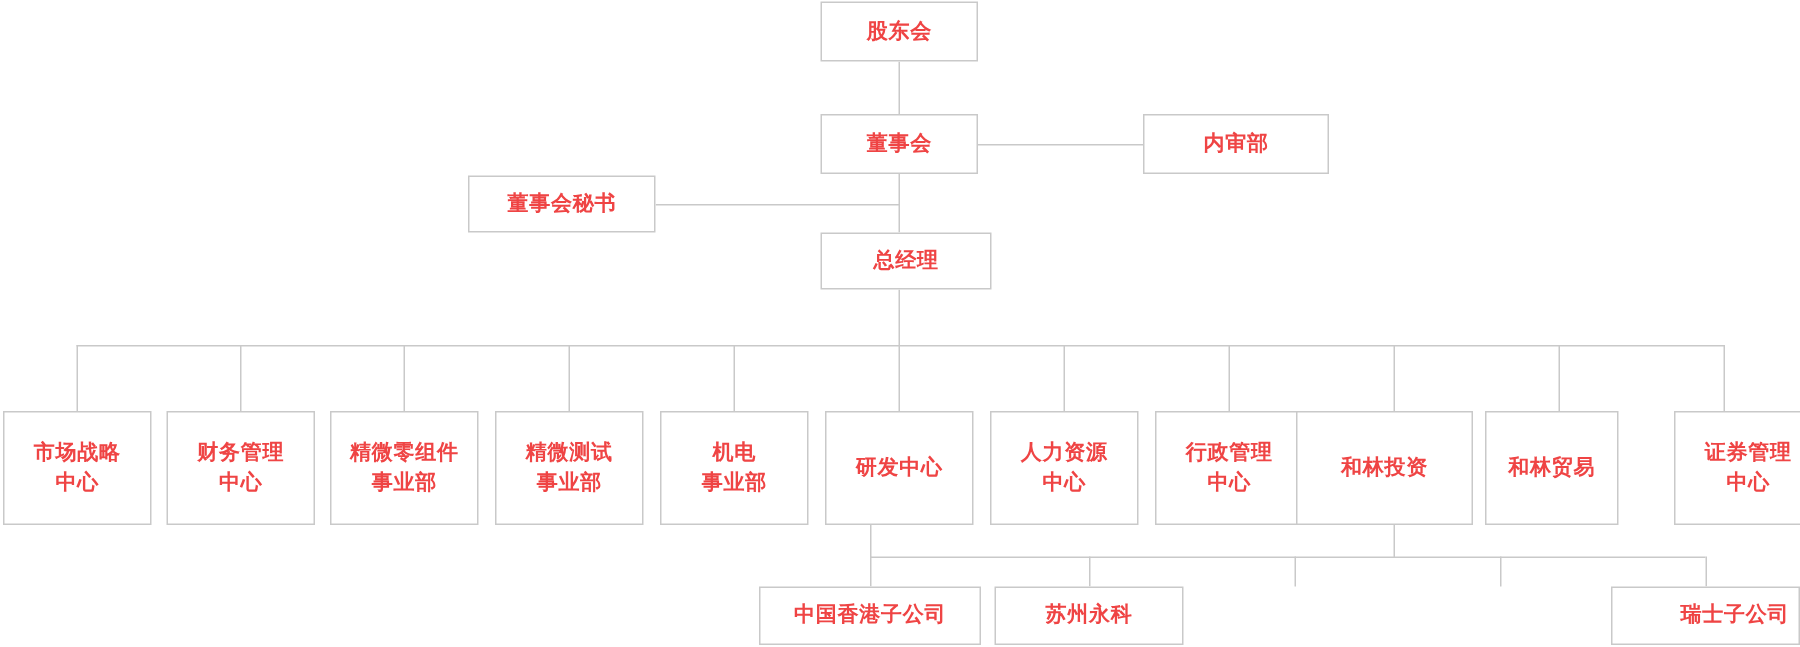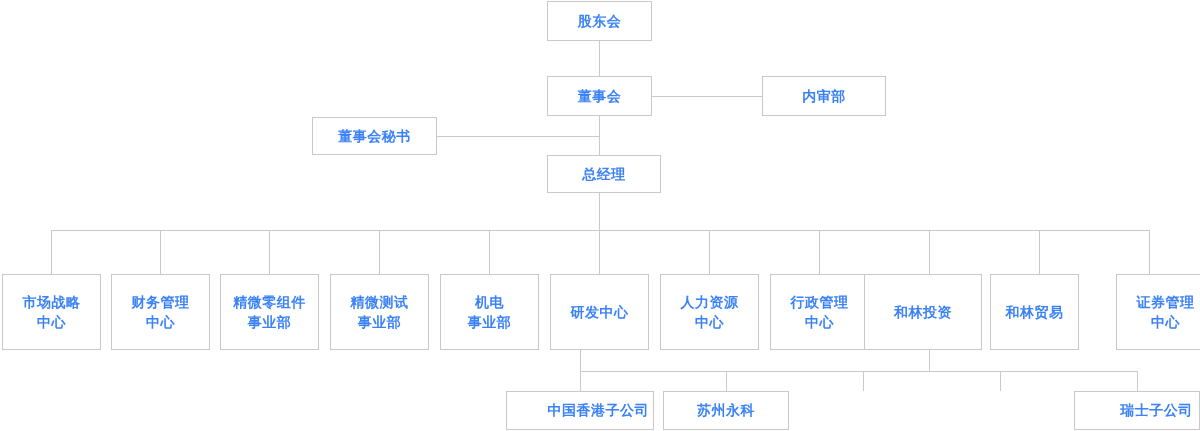--- a/index.html
+++ b/index.html
@@ -20,21 +20,21 @@
   }
   .node {
     position: absolute;
     box-sizing: border-box;
     border: 1px solid #c9c9c9;
     background: #ffffff;
     display: flex;
     align-items: center;
     justify-content: center;
     text-align: center;
-    color: #3b82f6;
+    color: #ef4444;
     font-size: 14px;
     font-weight: bold;
     line-height: 1.45;
     letter-spacing: 0.5px;
     z-index: 2;
   }
   .node .label {
     display: block;
     white-space: pre-line;
     padding: 0 4px;
@@ -143,21 +143,21 @@
   <div class="conn v" style="left:580px; top:350px; height:22px;"></div>
 
   <div class="conn h" style="left:580px; top:371px; width:557px;"></div>
 
   <div class="conn v" style="left:580px; top:371px; height:20px;"></div>
   <div class="conn v" style="left:726px; top:371px; height:20px;"></div>
   <div class="conn v" style="left:863px; top:371px; height:20px;"></div>
   <div class="conn v" style="left:1000px; top:371px; height:20px;"></div>
   <div class="conn v" style="left:1137px; top:371px; height:20px;"></div>
 
-  <div class="node" style="left:506px; top:391px; width:148px; height:39px;justify-content:flex-end;">
+  <div class="node" style="left:506px; top:391px; width:148px; height:39px;">
     <span class="label">中国香港子公司</span>
   </div>
   <div class="node" style="left:663px; top:391px; width:126px; height:39px;">
     <span class="label">苏州永科</span>
   </div>
   <div class="node" style="left:1074px; top:391px; width:126px; height:39px;padding-left:39px;">
     <span class="label">瑞士子公司</span>
   </div>
 
 </div>

